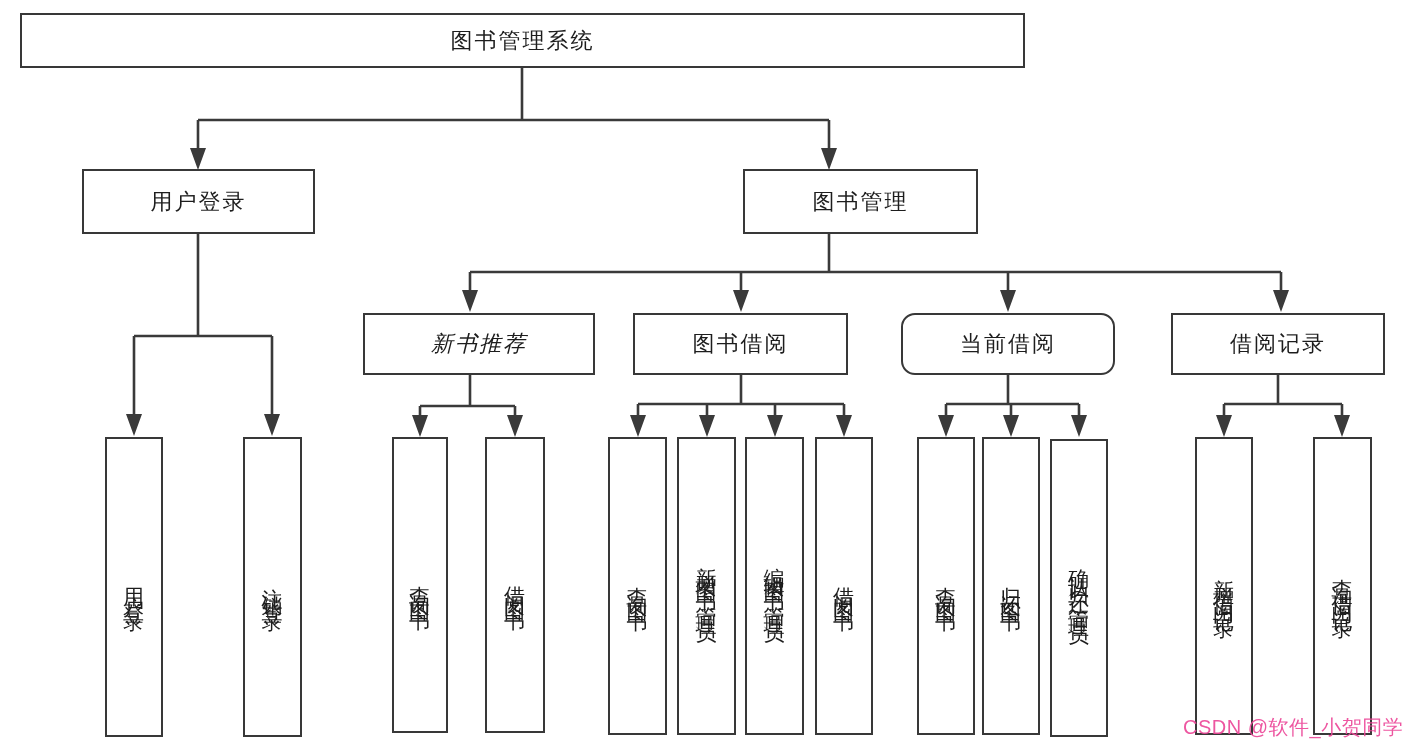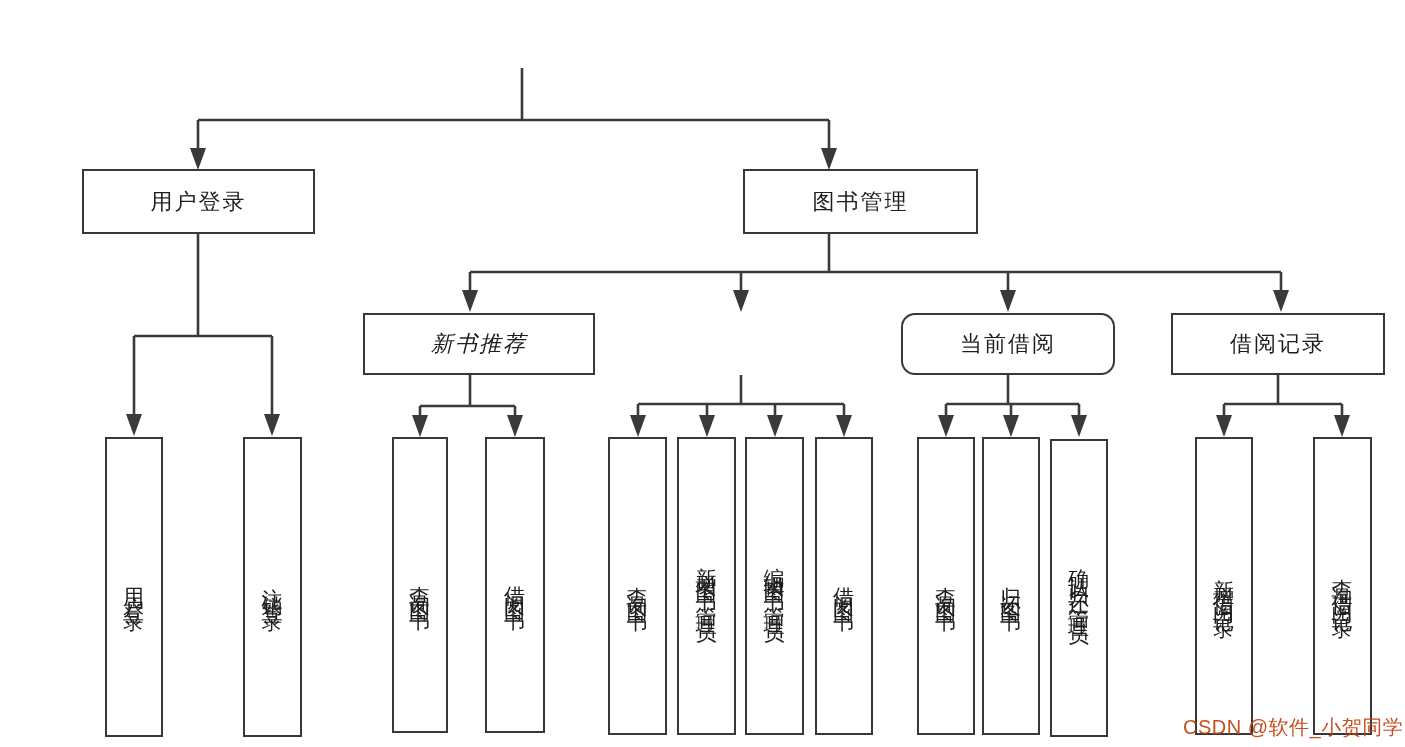--- a/index.html
+++ b/index.html
@@ -22,21 +22,21 @@
     font-size:21px;
     writing-mode:vertical-rl;
     text-orientation:mixed;
     letter-spacing:8px;
     line-height:1;
   }
   .watermark{
     position:absolute;
     left:1183px;top:714px;
     font-size:20px;
-    color:#c2410c;
+    color:#ec4899;
     letter-spacing:0.5px;
     white-space:nowrap;
     z-index:5;
     opacity:0.92;
   }
 </style>
 </head>
 <body>
 
 <div id="stage">
@@ -55,25 +55,27 @@
          M462,290 h16 l-8,22 z  M733,290 h16 l-8,22 z
          M1000,290 h16 l-8,22 z M1273,290 h16 l-8,22 z
          M412,415 h16 l-8,22 z  M507,415 h16 l-8,22 z
          M630,415 h16 l-8,22 z  M699,415 h16 l-8,22 z
          M767,415 h16 l-8,22 z  M836,415 h16 l-8,22 z
          M938,415 h16 l-8,22 z  M1003,415 h16 l-8,22 z
          M1071,415 h16 l-8,22 z M1216,415 h16 l-8,22 z
          M1334,415 h16 l-8,22 z"></path>
   </svg>
 
+  <div class="node" style="left:20px;top:13px;width:1005px;height:55px;">图书管理系统</div>
 
   <div class="node" style="left:82px;top:169px;width:233px;height:65px;">用户登录</div>
   <div class="node" style="left:712px;top:169px;width:235px;height:65px;margin-left:31px;">图书管理</div>
 
   <div class="node" style="left:363px;top:313px;width:232px;height:62px;font-style:italic;">新书推荐</div>
+  <div class="node" style="left:633px;top:313px;width:215px;height:62px;">图书借阅</div>
   <div class="node" style="left:901px;top:313px;width:214px;height:62px;border-radius:14px;">当前借阅</div>
   <div class="node" style="left:1171px;top:313px;width:214px;height:62px;">借阅记录</div>
 
   <div class="vnode" style="left:105px;top:437px;width:58px;height:300px;">用户登录</div>
   <div class="vnode" style="left:243px;top:437px;width:59px;height:300px;">注销登录</div>
 
   <div class="vnode" style="left:392px;top:437px;width:56px;height:296px;">查询图书</div>
   <div class="vnode" style="left:485px;top:437px;width:60px;height:296px;">借阅图书</div>
 
   <div class="vnode" style="left:608px;top:437px;width:59px;height:298px;">查询图书</div>

